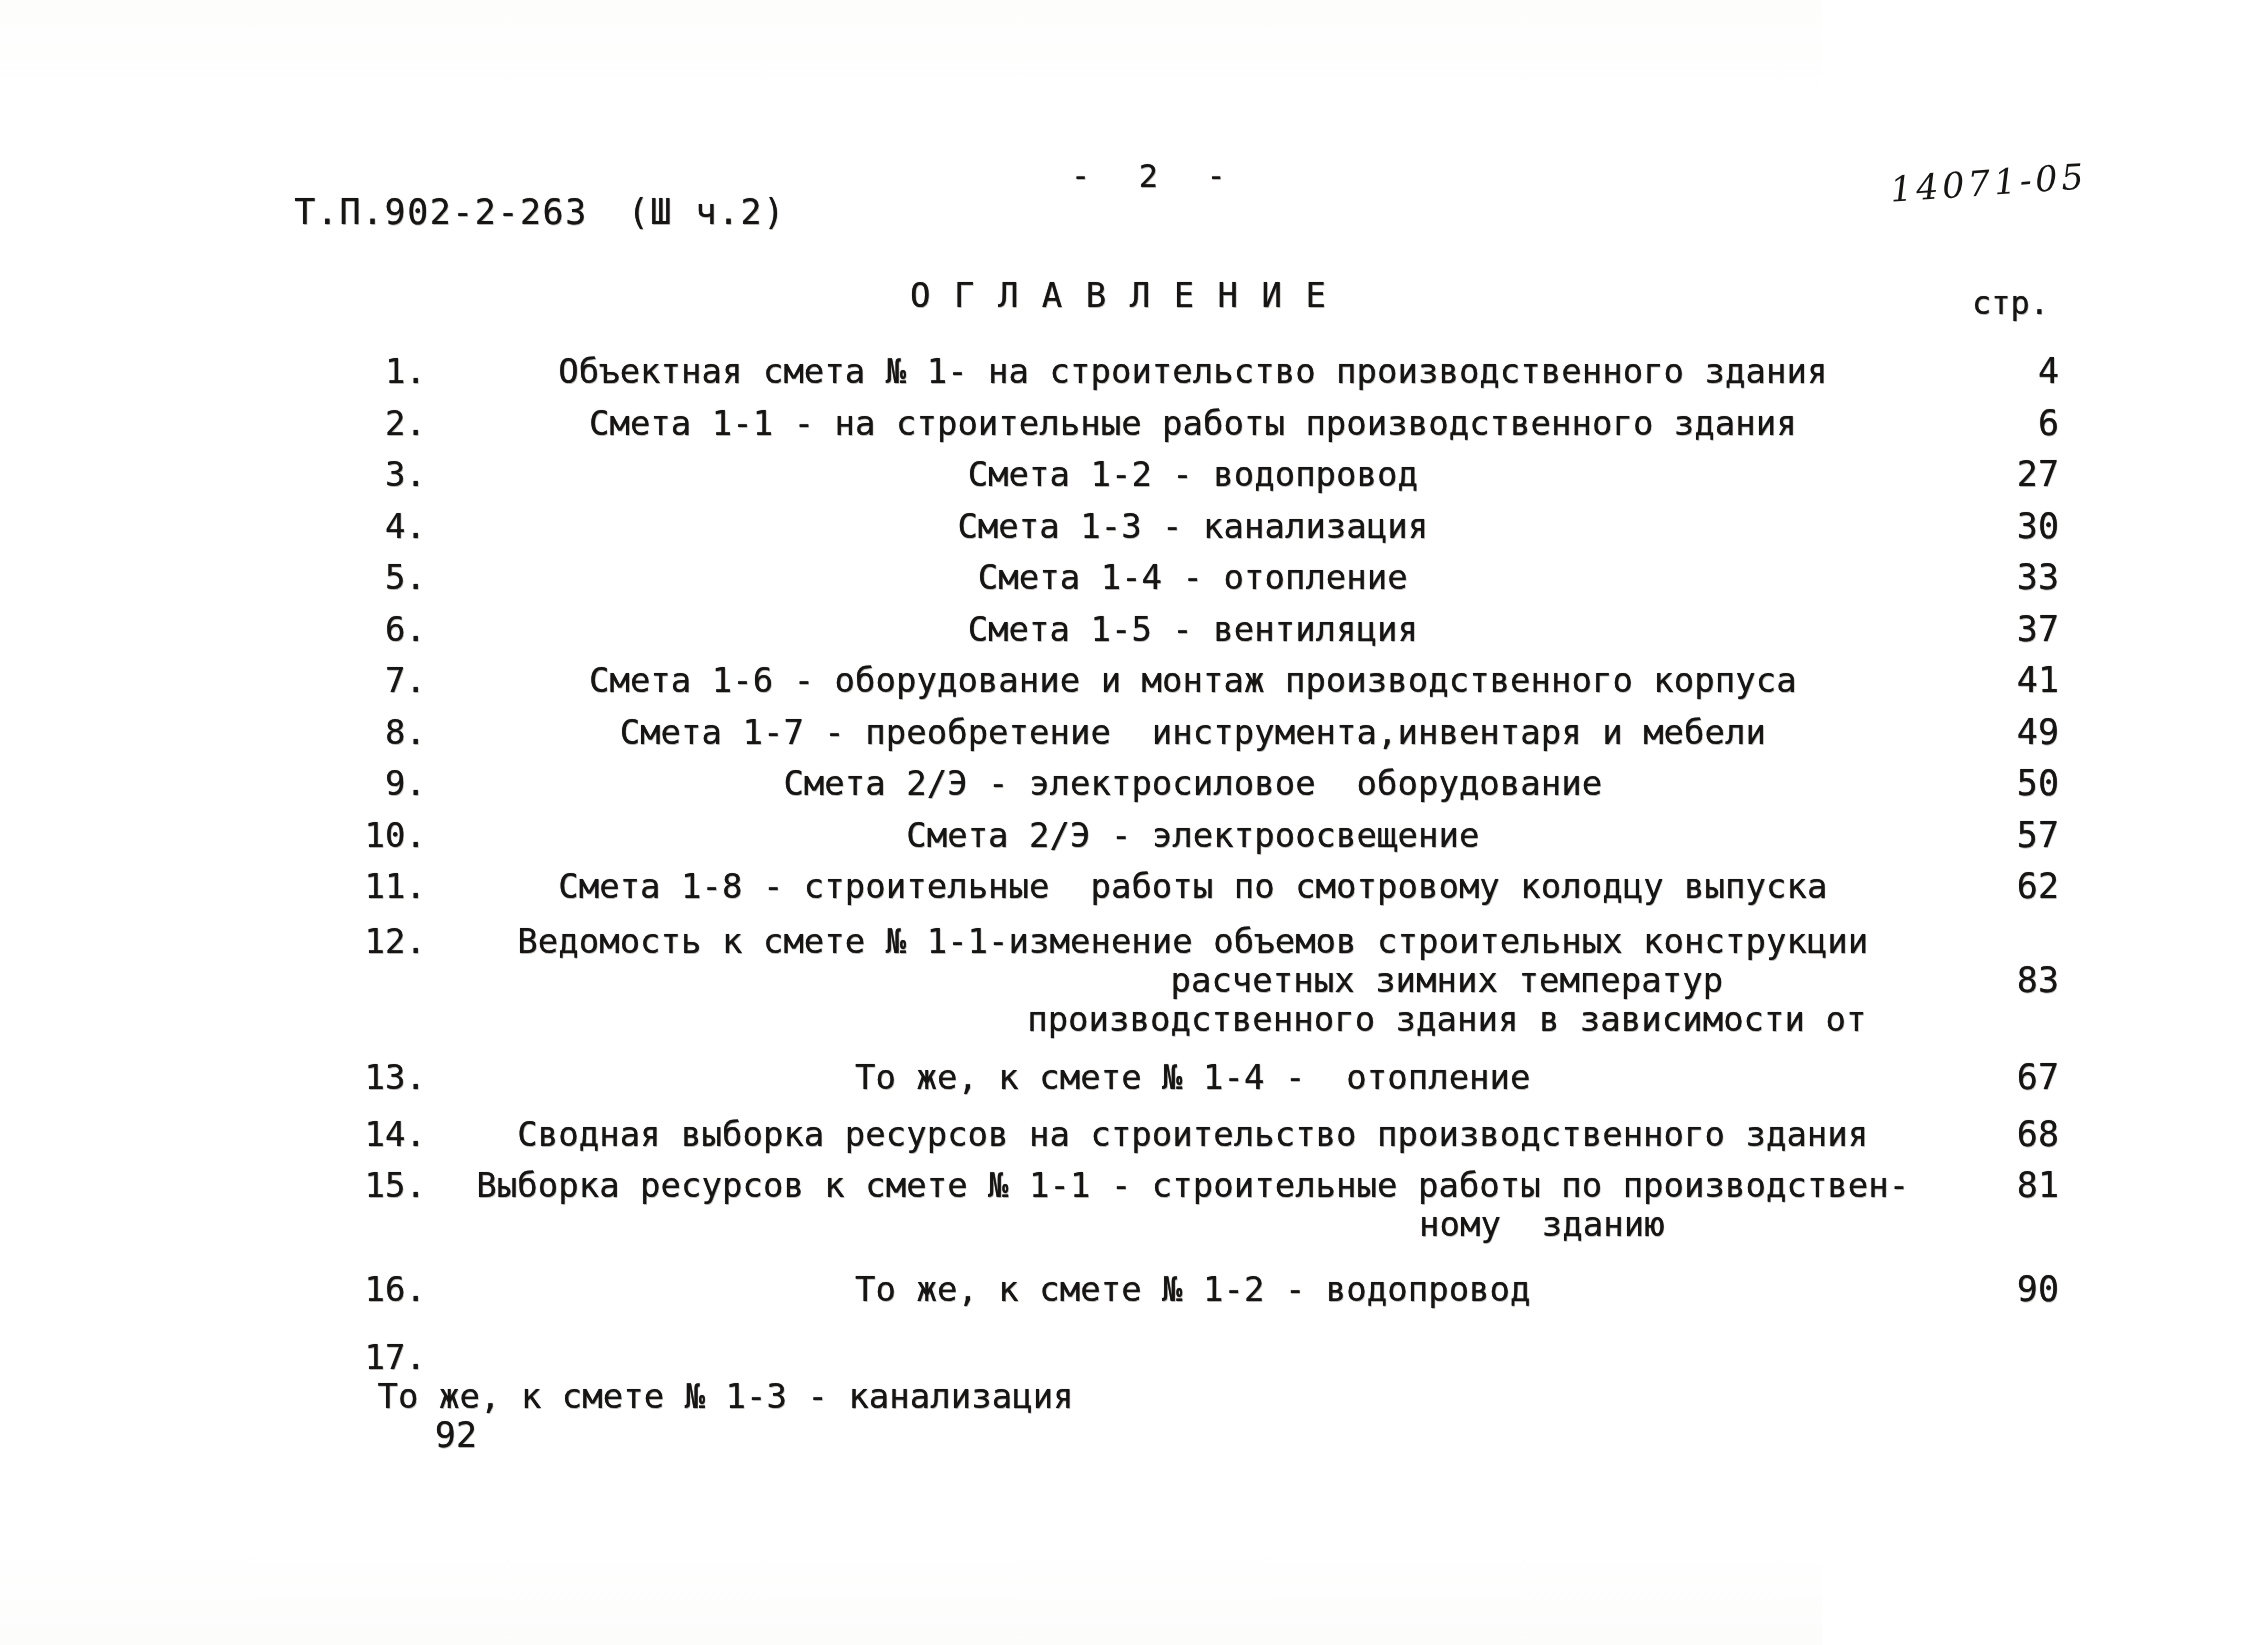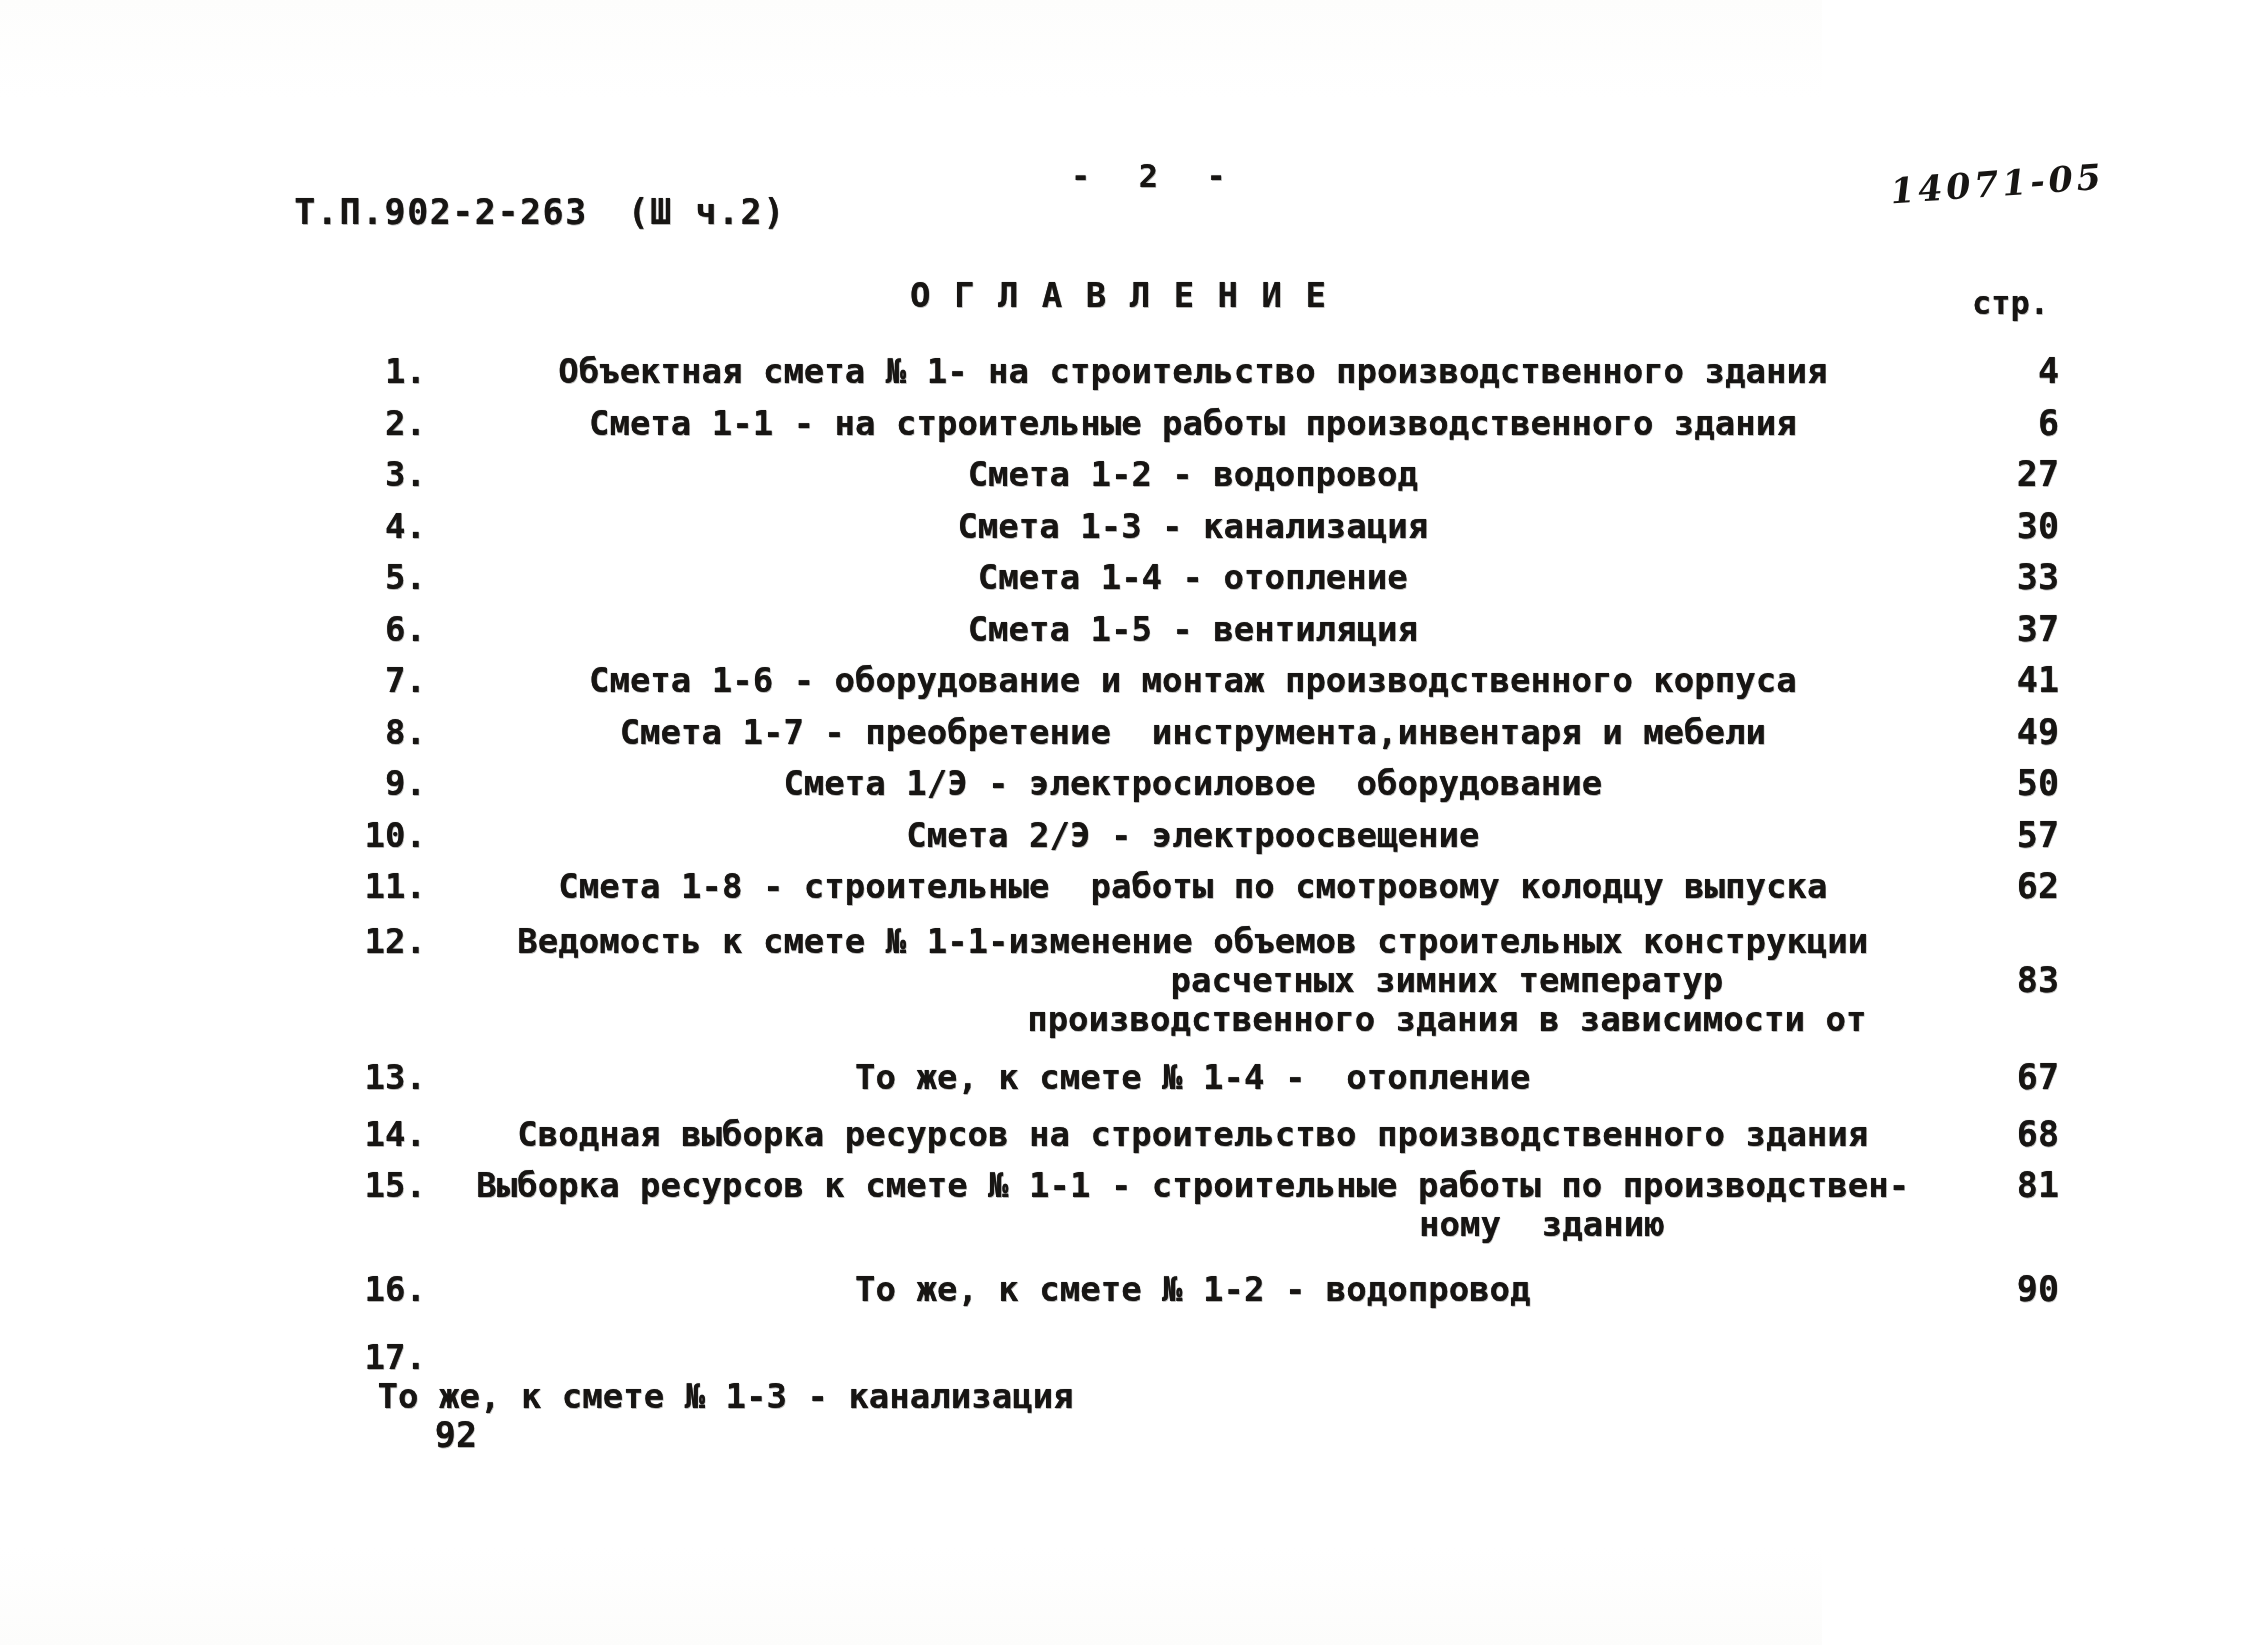--- a/index.html
+++ b/index.html
@@ -10,21 +10,21 @@
     background: #ffffff;
     overflow: hidden;
   }
   .sheet {
     position: absolute;
     inset: 0;
     width: 1822px;
     height: 1646px;
     background: linear-gradient(180deg, #fdfdfc 0%, #ffffff 6%, #ffffff 94%, #fcfcfb 100%);
     font-family: "DejaVu Sans Mono", "Liberation Mono", monospace;
-    font-weight: bold;
+    font-weight: normal;
     color: #171513;
   }
   .ink {
     text-shadow: 0 0 0.7px rgba(20,18,16,0.75), 0.7px 0.7px 0 rgba(30,28,26,0.28);
   }
   
   .doc-header {
     position: absolute;
     left: 204px;
     top: 152px;
@@ -182,21 +182,21 @@
       <div class="toc-row ink">
     <span class="num">8.</span>
     <div class="lines">
           <div class="line">Смета 1-7 - преобретение  инструмента,инвентаря и мебели</div>
         </div>
     <span class="page">49</span>
   </div>
       <div class="toc-row ink">
     <span class="num">9.</span>
     <div class="lines">
-          <div class="line">Смета 1/Э - электросиловое  оборудование</div>
+          <div class="line">Смета 2/Э - электросиловое  оборудование</div>
         </div>
     <span class="page">50</span>
   </div>
       <div class="toc-row ink">
     <span class="num">10.</span>
     <div class="lines">
           <div class="line">Смета 2/Э - электроосвещение</div>
         </div>
     <span class="page">57</span>
   </div>

